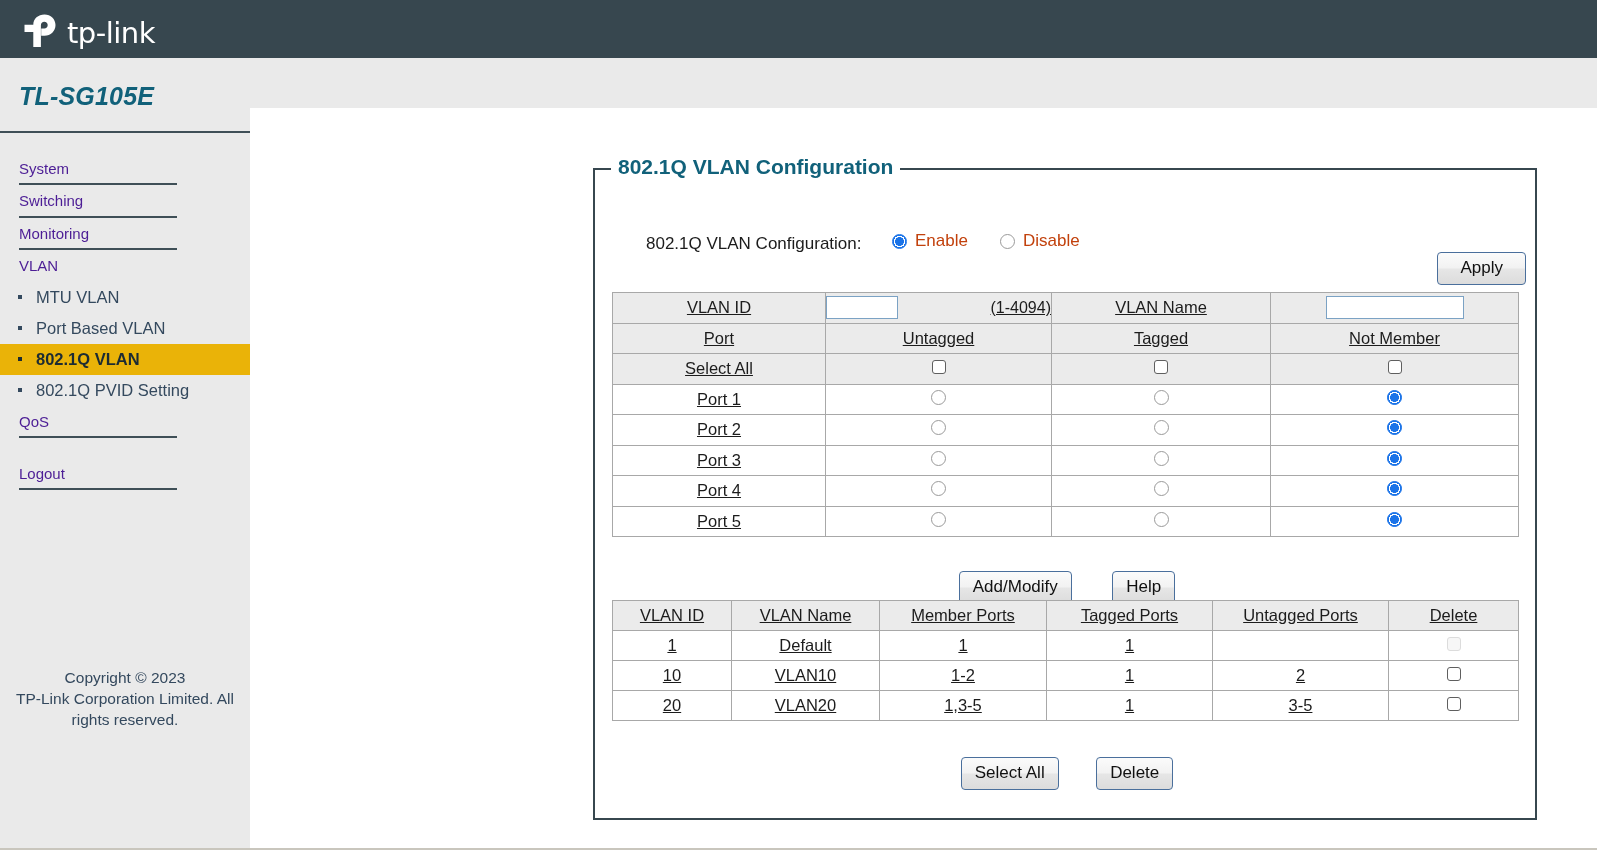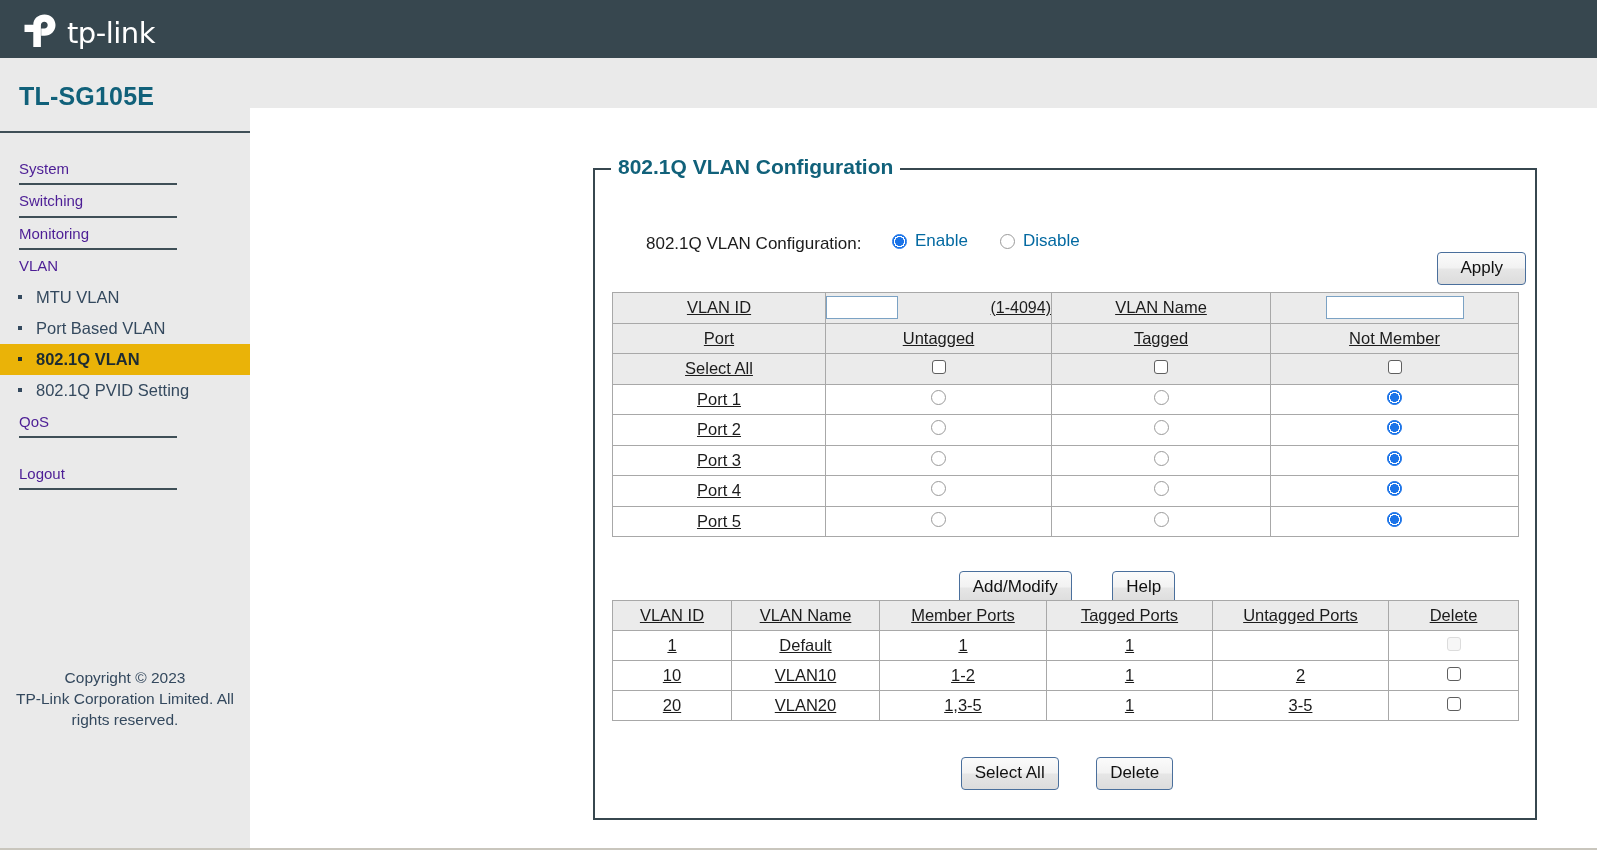--- a/index.html
+++ b/index.html
@@ -42,20 +42,21 @@
   .sidebar {
     position: absolute; left: 0; top: 58px;
     width: 250px; height: 790px;
     background: #eaeaea;
   }
   .device-title {
     position: absolute; left: 19px; top: 24px;
     font-size: 25px; font-weight: bold;
     color: #11617a;
     letter-spacing: 0.2px;
+    font-style: italic;
   }
   .title-rule {
     position: absolute; left: 0; top: 73px;
     width: 250px; height: 2px;
     background: #3f4f57;
   }
   .nav { position: absolute; left: 0; top: 95px; width: 250px; }
   .nav-top {
     position: relative;
     padding: 7px 0 8px 19px;
@@ -126,21 +127,21 @@
     position: absolute; left: 0; top: 56px;
     width: 944px; height: 40px;
   }
   .enable-label {
     position: absolute; left: 51px; top: 8px;
     font-size: 17px; color: #1c1c1c;
   }
   .radio-opt {
     position: absolute; top: 5px;
     display: flex; align-items: center; gap: 8px;
-    font-size: 17px; color: #0369a1;
+    font-size: 17px; color: #c2410c;
   }
   .radio-opt.enable { left: 297px; }
   .radio-opt.disable { left: 405px; }
 
   .rdo {
     width: 15px; height: 15px;
     border-radius: 50%;
     border: 1.4px solid #9a9a9a;
     background: #ffffff;
     display: inline-block;

